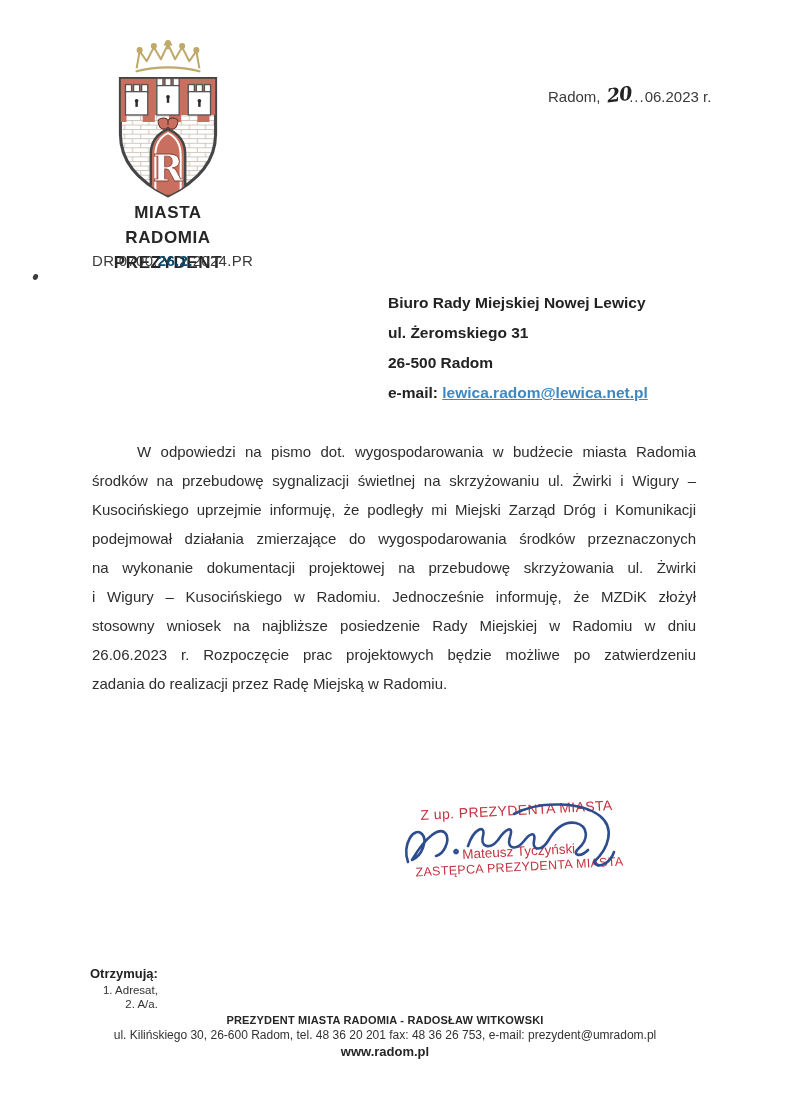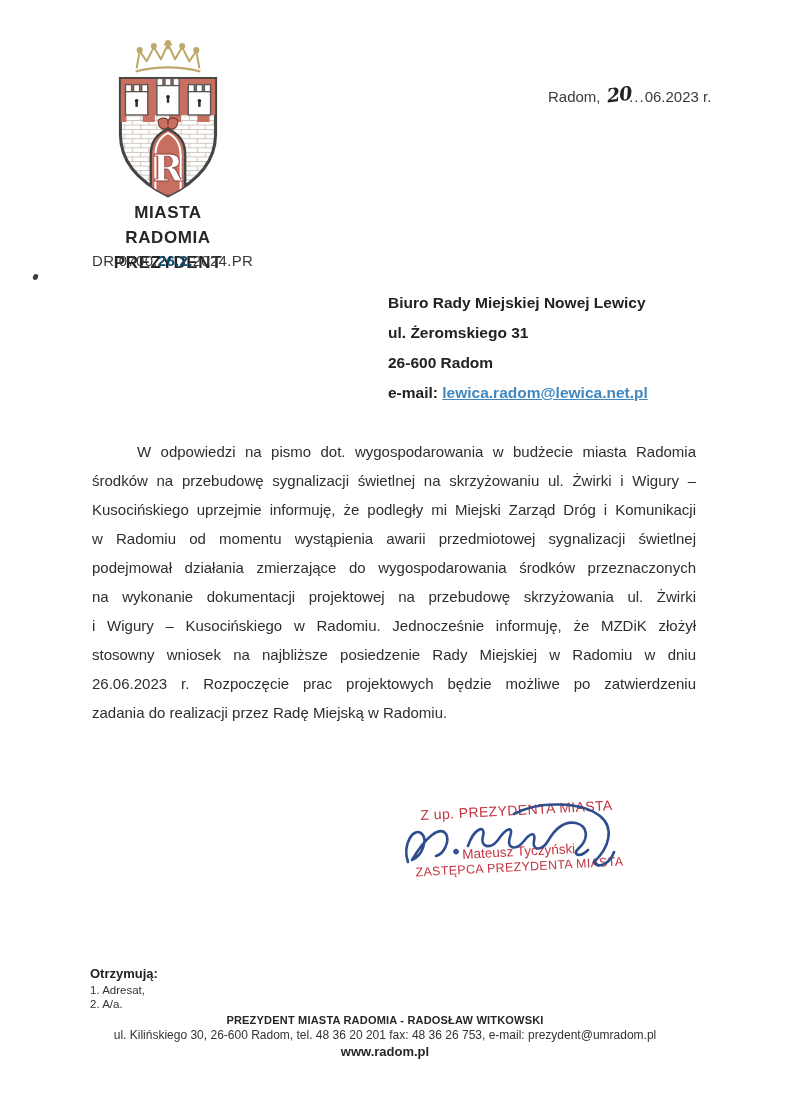--- a/index.html
+++ b/index.html
@@ -82,21 +82,21 @@
     transform: rotate(-3deg);
   }
   .stamp-auth { font-size: 14px; font-weight: 500; letter-spacing: 0.4px; }
   .stamp-name { font-size: 13.5px; font-weight: 500; margin-top: 26px; }
   .stamp-title { font-size: 12.5px; font-weight: 500; letter-spacing: 0.3px; margin-top: 1px; }
   .ink { position: absolute; top: 0; left: -12px; pointer-events: none; }
 
   
   .distribution { position: absolute; top: 966px; left: 90px; color: #222; }
   .dist-heading { font-size: 13px; font-weight: 700; margin-bottom: 3px; }
-  .dist-item { font-size: 11.5px; line-height: 13.5px; color: #333; }
+  .dist-item { font-size: 11.5px; line-height: 13.5px; color: #333; text-align: right; }
 
   
   .footer {
     position: absolute; top: 1014px; left: 0; width: 770px;
     text-align: center; color: #262626;
   }
   .footer-line1 { font-size: 11px; font-weight: 700; letter-spacing: 0.2px; }
   .footer-line2 { font-size: 12px; margin-top: 2px; color: #333; }
   .footer-line3 { font-size: 13px; font-weight: 700; margin-top: 2px; }
 </style>
@@ -179,32 +179,31 @@
     <div class="org-line">PREZYDENT</div>
   </div>
 
   <div class="reference"><span>DR.0700.</span><b>26.2.</b><span>2024.PR</span></div>
 
   <div class="speck"></div>
 
   <div class="recipient">
     <div>Biuro Rady Miejskiej Nowej Lewicy</div>
     <div>ul. Żeromskiego 31</div>
-    <div>26-600 Radom</div>
+    <div>26-500 Radom</div>
     <div class="email-row">
       <span class="email-label">e-mail:</span>
       <a class="email-link">lewica.radom@lewica.net.pl</a>
     </div>
   </div>
 
   <div class="body-text">
     <div class="body-line first">W odpowiedzi na pismo dot. wygospodarowania w budżecie miasta Radomia</div>
     <div class="body-line">środków na przebudowę sygnalizacji świetlnej na skrzyżowaniu ul. Żwirki i Wigury –</div>
     <div class="body-line">Kusocińskiego uprzejmie informuję, że podległy mi Miejski Zarząd Dróg i Komunikacji</div>
-    <div class="body-line">w Radomiu od momentu wystąpienia awarii przedmiotowej sygnalizacji świetlnej</div>
     <div class="body-line">podejmował działania zmierzające do wygospodarowania środków przeznaczonych</div>
     <div class="body-line">na wykonanie dokumentacji projektowej na przebudowę skrzyżowania ul. Żwirki</div>
     <div class="body-line">i Wigury – Kusocińskiego w Radomiu. Jednocześnie informuję, że MZDiK złożył</div>
     <div class="body-line">stosowny wniosek na najbliższe posiedzenie Rady Miejskiej w Radomiu w dniu</div>
     <div class="body-line">26.06.2023 r. Rozpoczęcie prac projektowych będzie możliwe po zatwierdzeniu</div>
     <div class="body-line last">zadania do realizacji przez Radę Miejską w Radomiu.</div>
   </div>
 
   <div class="signature-area">
     <div class="stamp">

